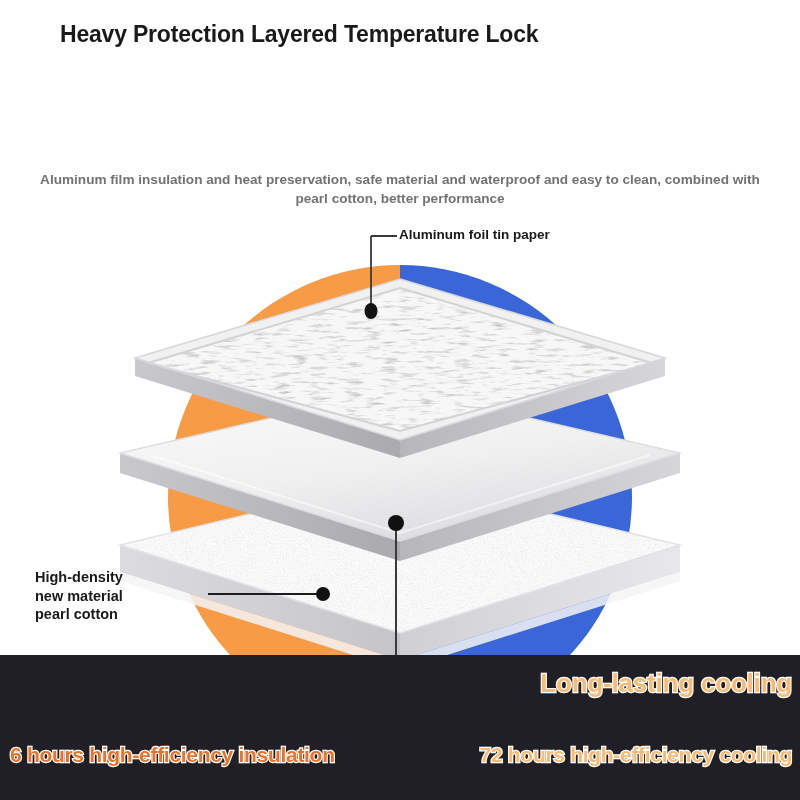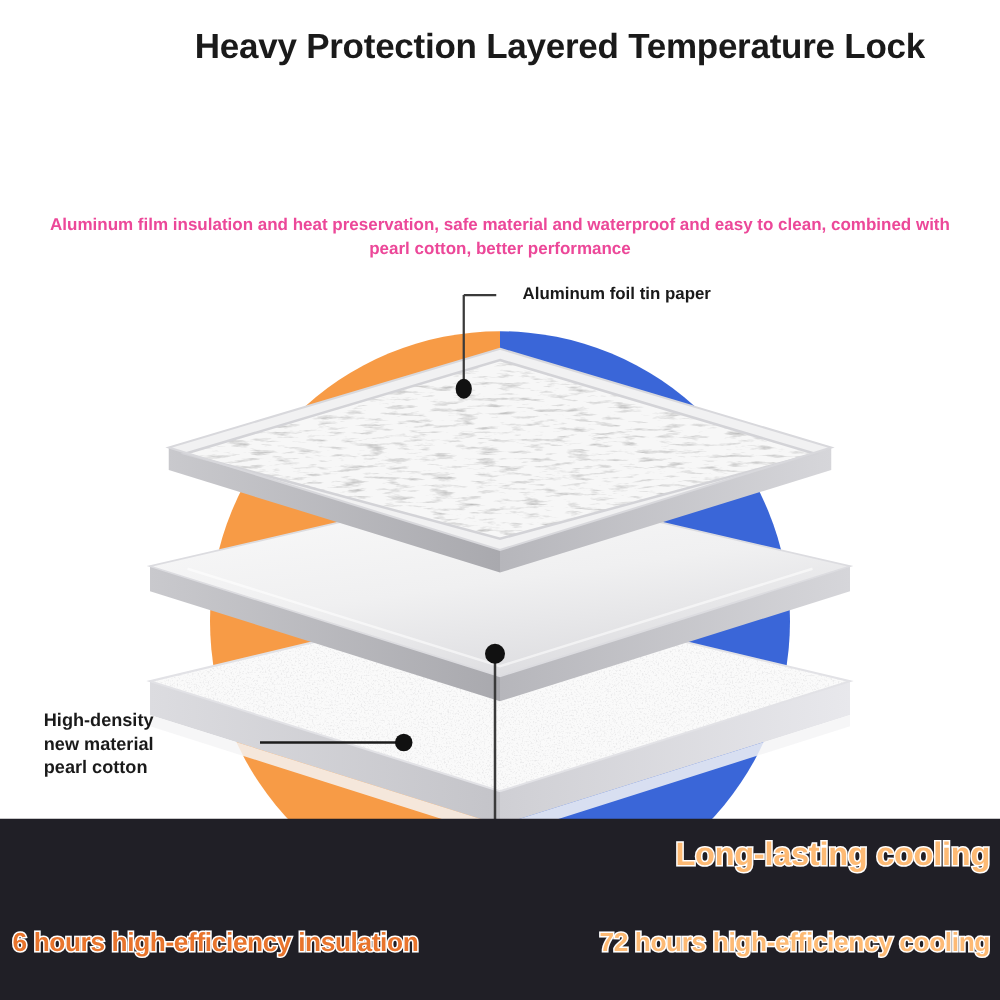--- a/index.html
+++ b/index.html
@@ -18,22 +18,22 @@
     overflow: hidden;
     background: #ffffff;
   }
 
   
   .page-title {
     position: absolute;
     left: 60px;
     top: 20px;
     width: 680px;
-    text-align: right;
-    font-size: 28px;
+    text-align: left;
+    font-size: 23px;
     line-height: 1.22;
     font-weight: 700;
     color: #1a1a1a;
     letter-spacing: -0.2px;
   }
 
   .promo-pill {
     position: absolute;
     left: 78px;
     top: 110px;
@@ -55,42 +55,42 @@
 
   .intro-paragraph {
     position: absolute;
     left: 22px;
     top: 170px;
     width: 756px;
     text-align: center;
     font-size: 13.6px;
     line-height: 1.42;
     font-weight: 600;
-    color: #ec4899;
+    color: #737373;
   }
 
   
   #stage {
     position: absolute;
     left: 0;
     top: 0;
     width: 800px;
     height: 800px;
   }
   #stage svg { display: block; }
 
   
   .callout {
     position: absolute;
     font-weight: 700;
     color: #1a1a1a;
     white-space: pre-line;
   }
   .callout-foil {
-    left: 418px;
+    left: 399px;
     top: 227px;
     font-size: 13.5px;
     text-align: left;
   }
   .callout-pearl {
     left: 35px;
     top: 568px;
     width: 165px;
     font-size: 14.5px;
     line-height: 1.28;

